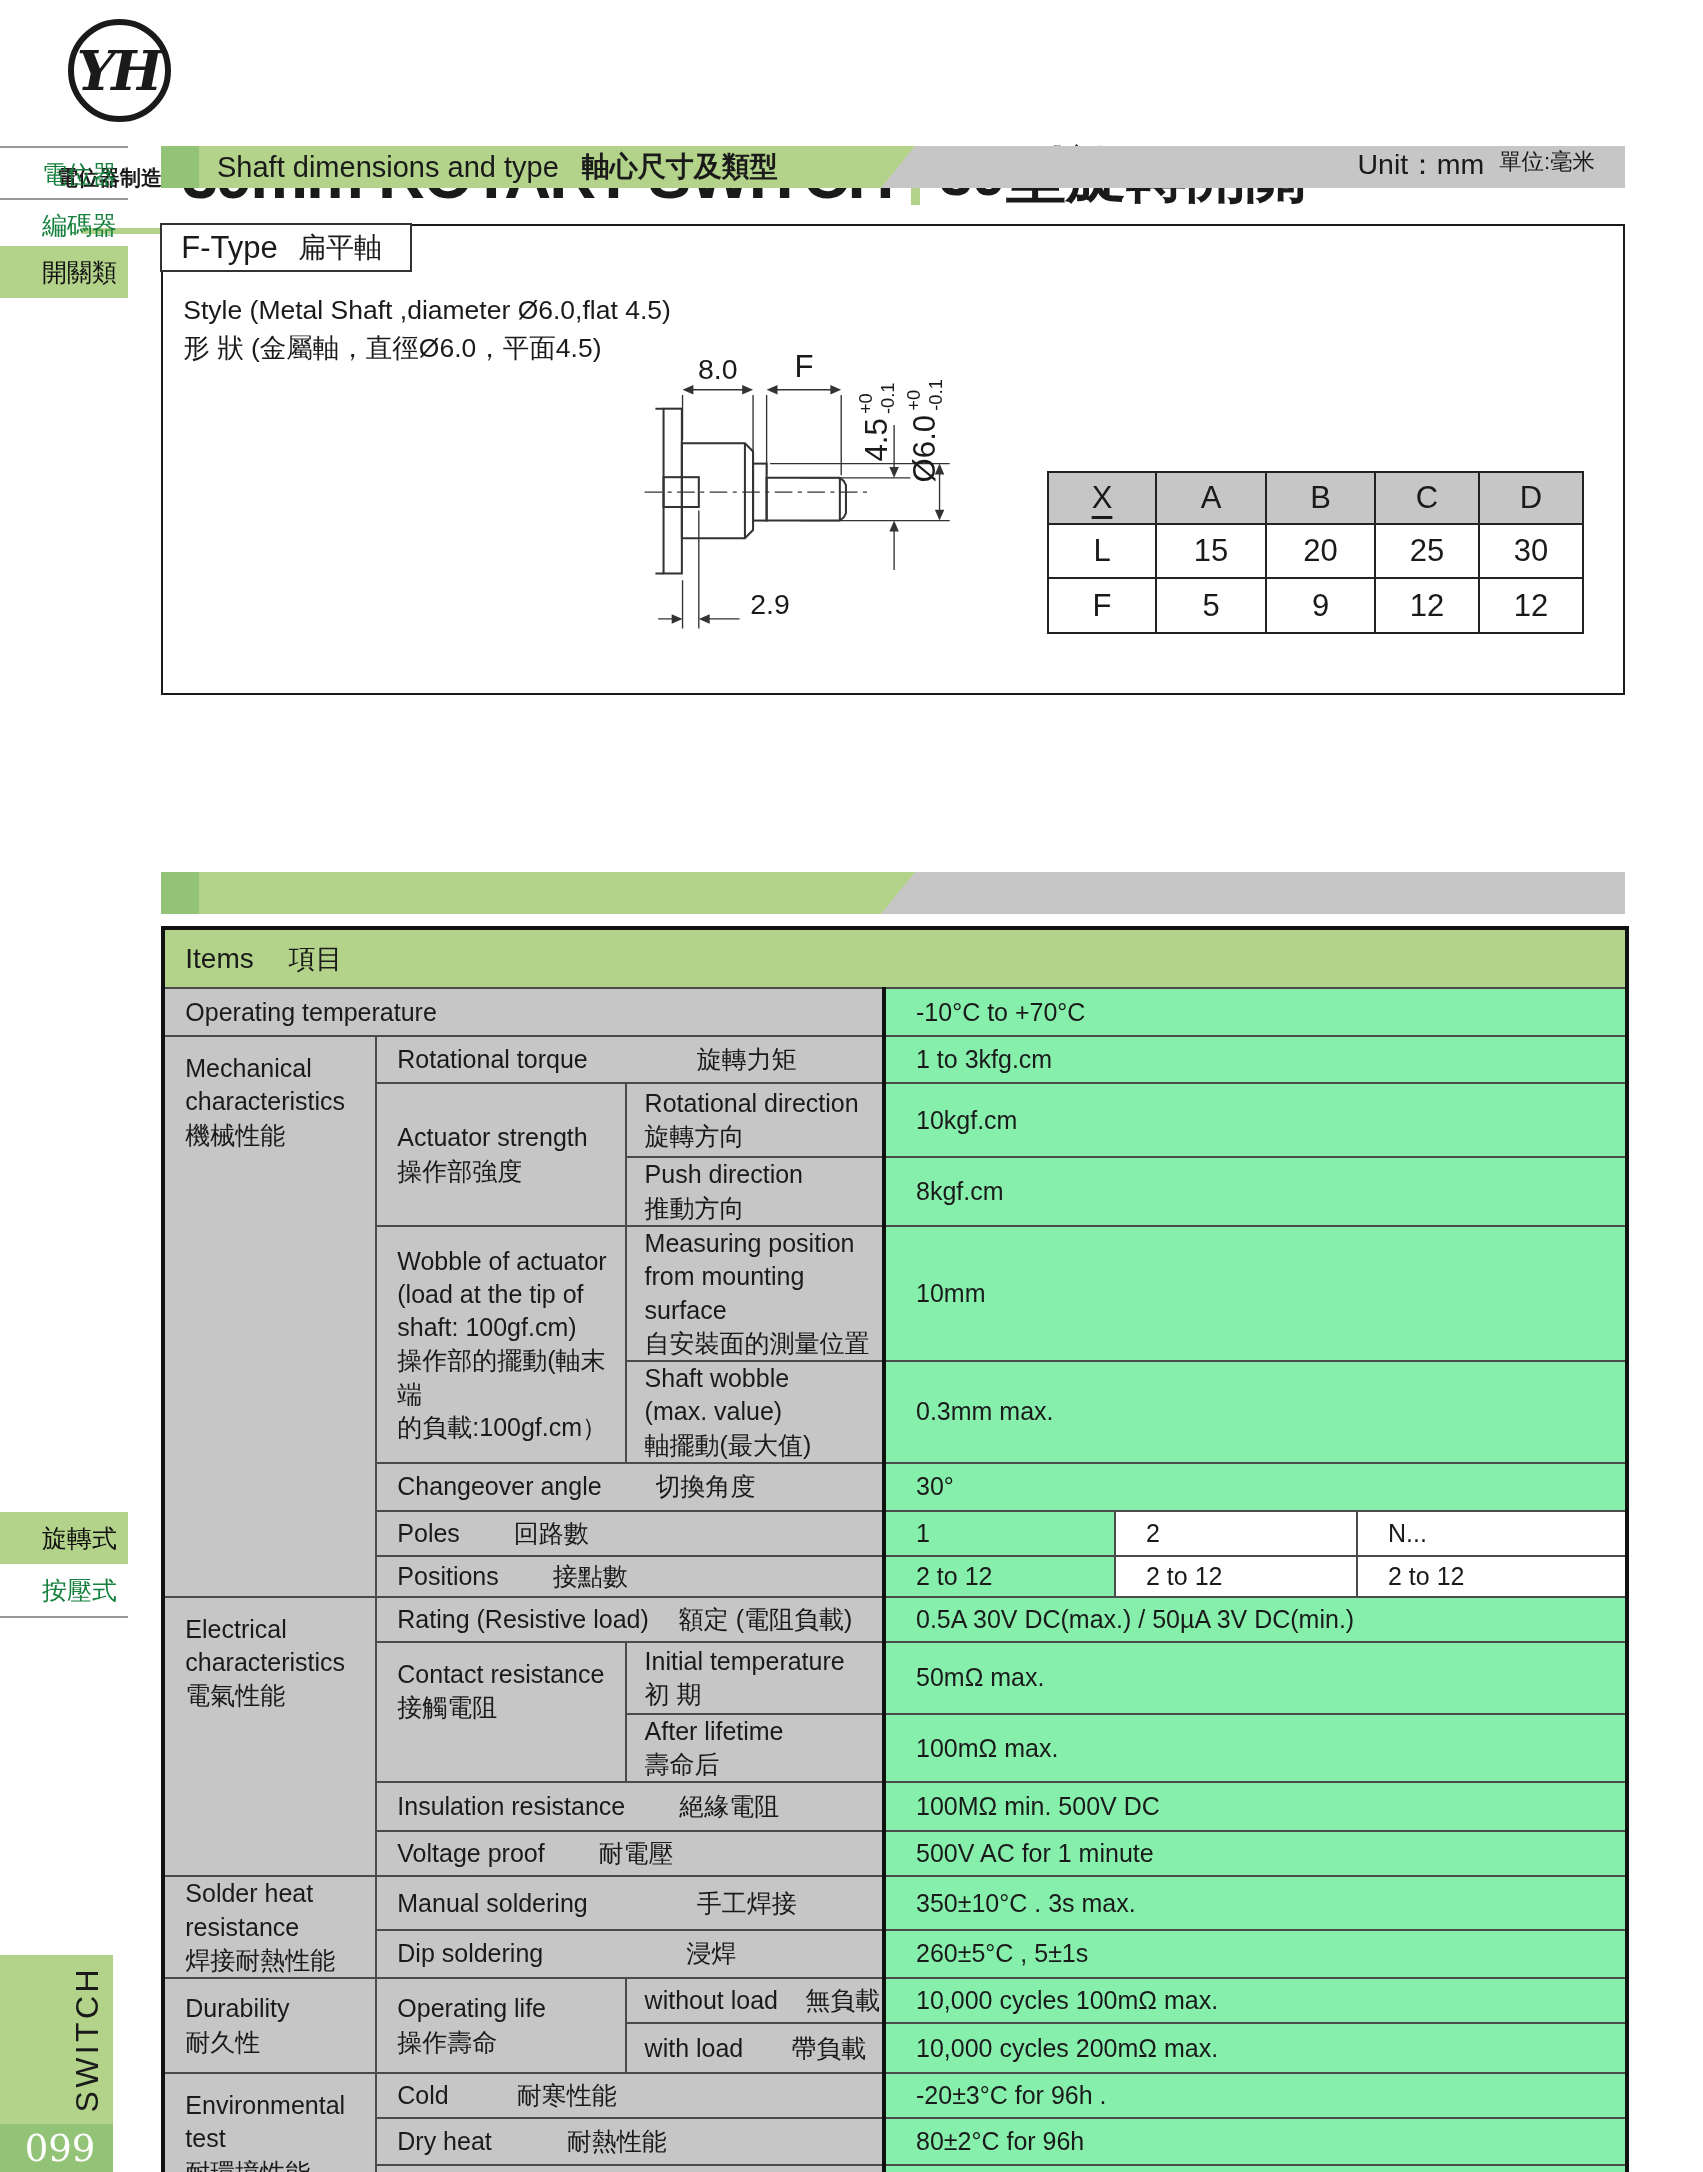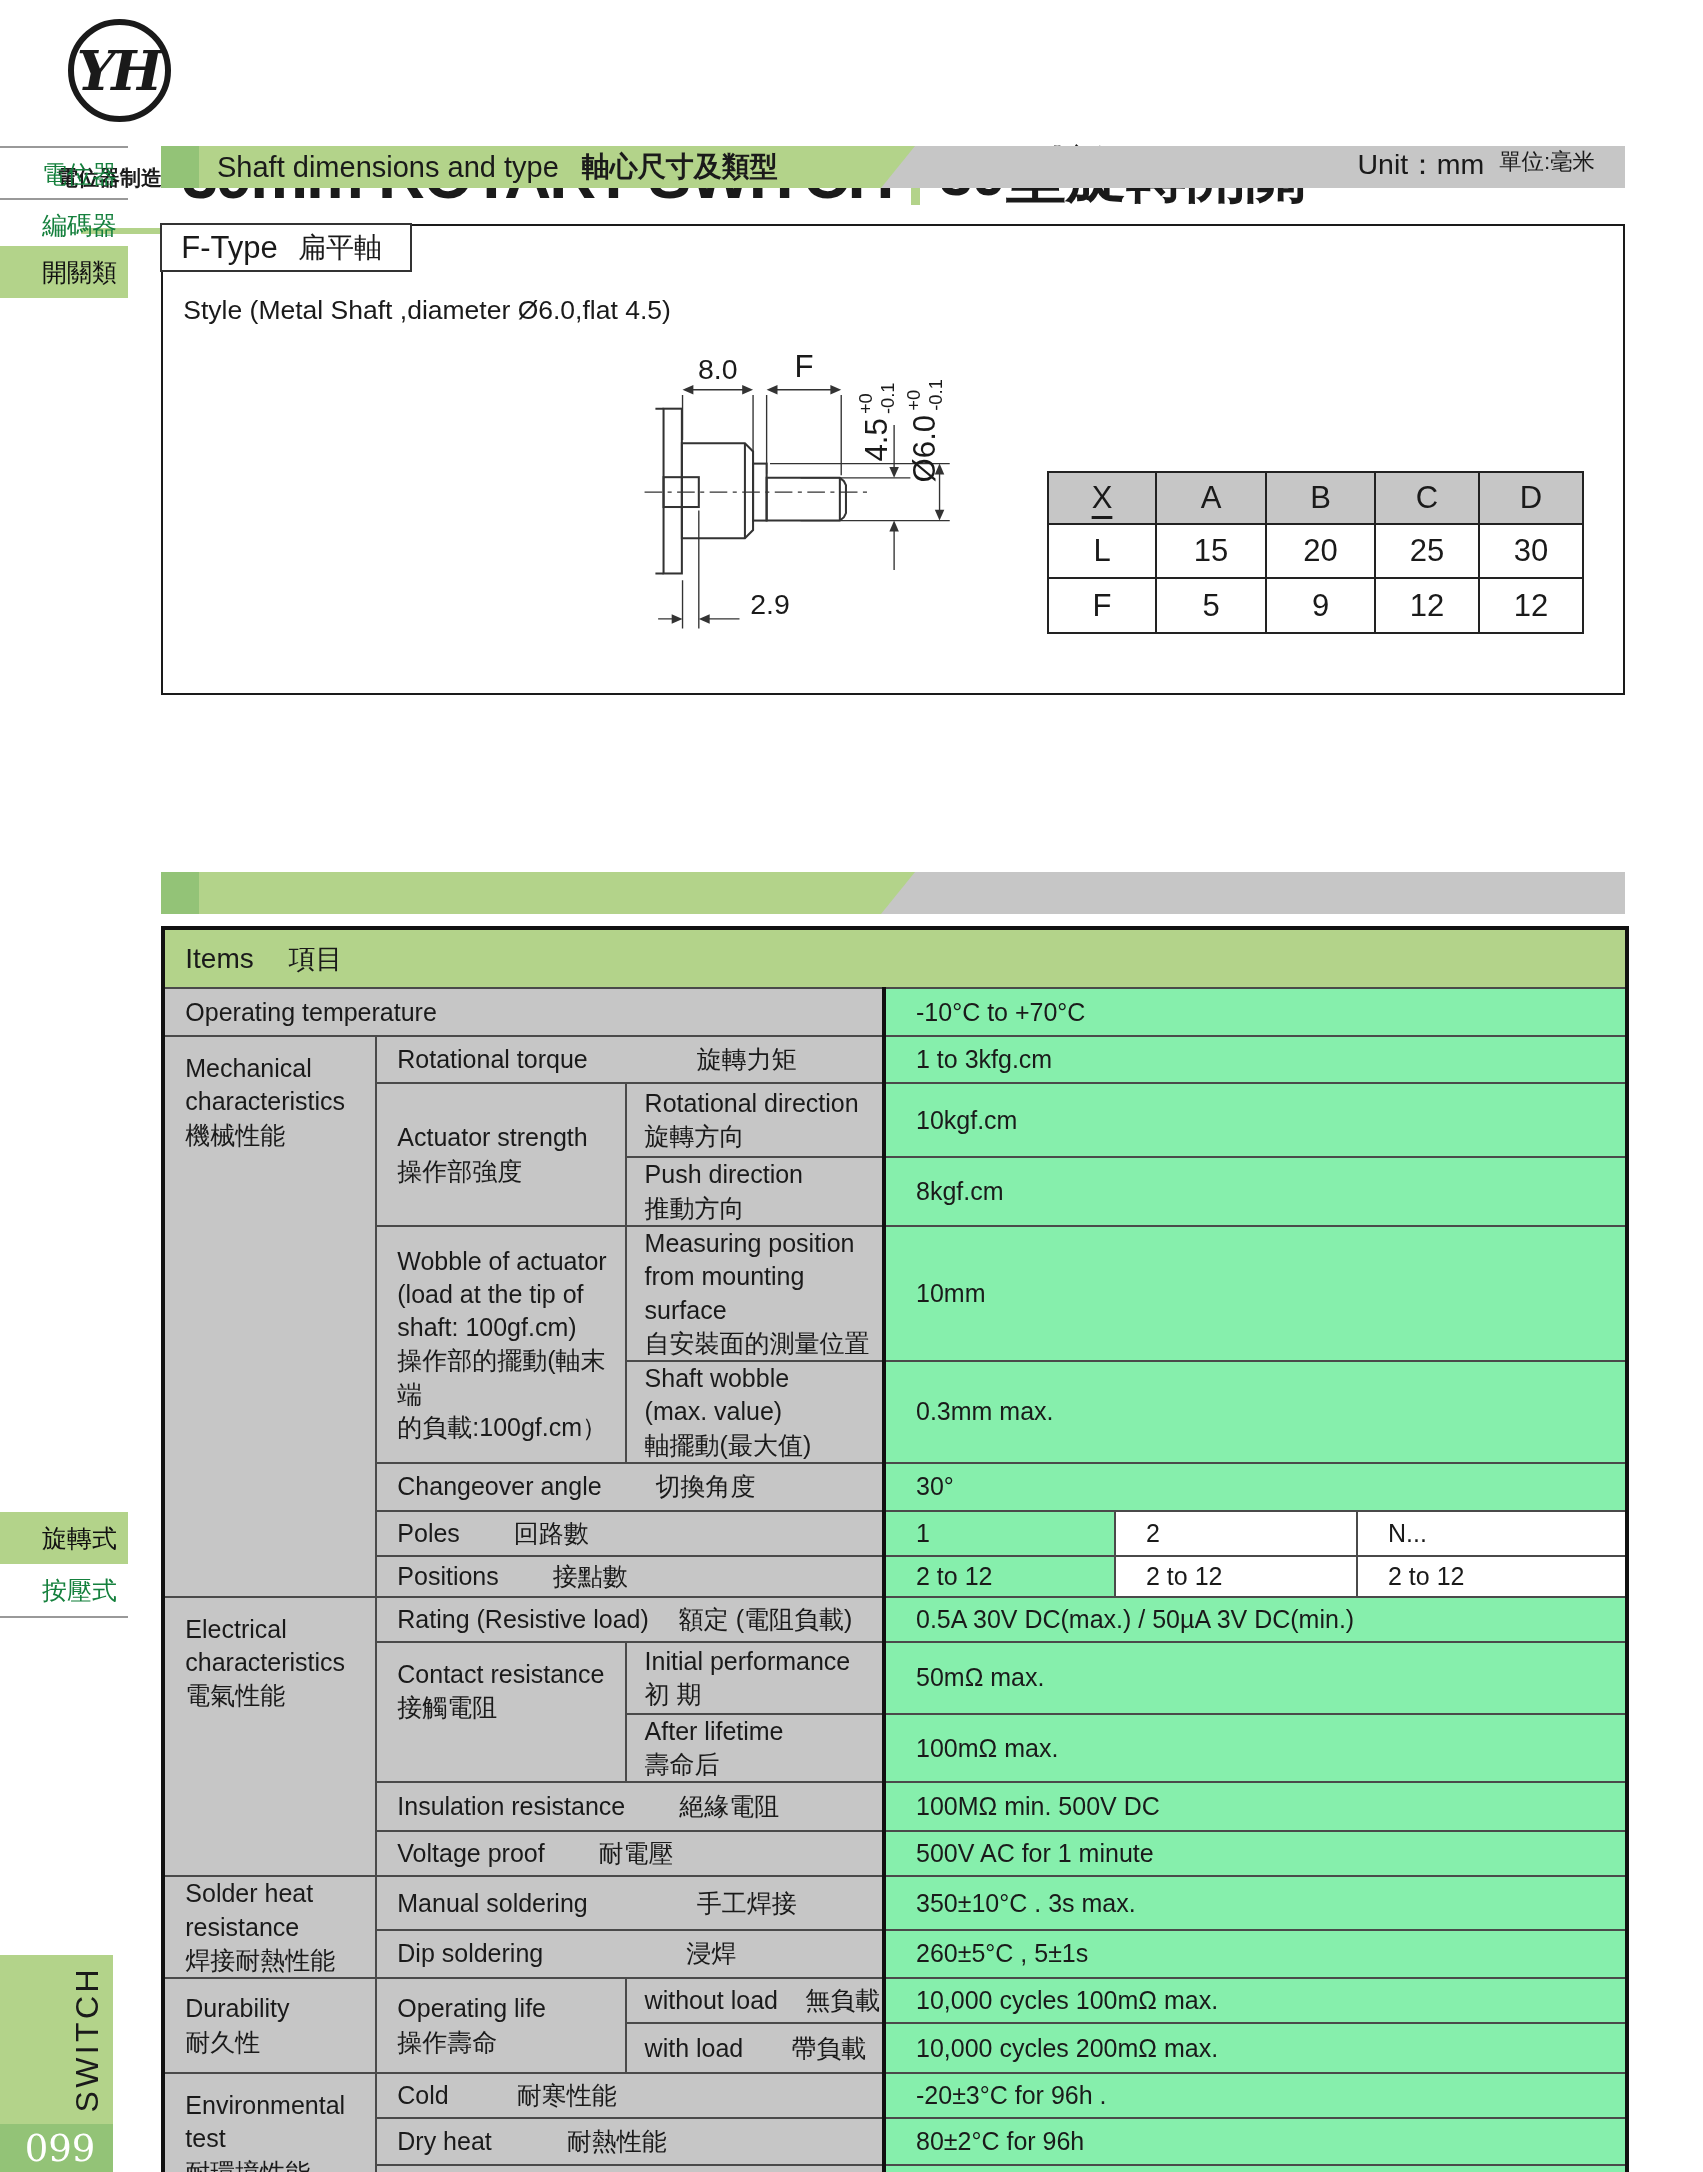--- a/index.html
+++ b/index.html
@@ -141,20 +141,21 @@
     </div>
   </div>
 
   <div class="abs fbox">
     <div class="flabel">
       <span class="en">F-Type</span>
       <span class="zh">扁平軸</span>
     </div>
     <div class="fstyle">
       <div>Style (Metal Shaft ,diameter Ø6.0,flat 4.5)</div>
+      <div>形 狀 (金屬軸，直徑Ø6.0，平面4.5)</div>
     </div>
   </div>
 
   <svg class="abs drawing" width="434" height="468" viewBox="0 0 640 690">
     <g stroke="#333" stroke-width="3" fill="none">
       <rect x="48" y="172" width="27" height="243"></rect>
       <path d="M48 172 H36 M48 415 H36"></path>
       <polygon points="75,223 168,223 180,235 180,351 168,363 75,363"></polygon>
       <path d="M168 223 V363"></path>
       <rect x="180" y="253" width="20" height="84"></rect>
@@ -331,21 +332,21 @@
       <td class="lg" colspan="2"><span>Rating (Resistive load)</span>
         <span class="zh" style="margin-left:23px">額定 (電阻負載)</span></td>
       <td class="val" colspan="3">0.5A 30V DC(max.) / 50µA 3V DC(min.)</td>
     </tr>
     <tr style="height:72px">
       <td class="lg top" rowspan="2">
         <span class="pre">Contact resistance
 接觸電阻</span>
           </td>
       <td class="lg3">
-            <span class="pre">Initial performance
+            <span class="pre">Initial temperature
 初 期</span>
           </td>
       <td class="val" colspan="3">50mΩ max.</td>
     </tr>
     <tr style="height:68px">
       <td class="lg3">
             <span class="pre">After lifetime
 壽命后</span>
           </td>
       <td class="val" colspan="3">100mΩ max.</td>

